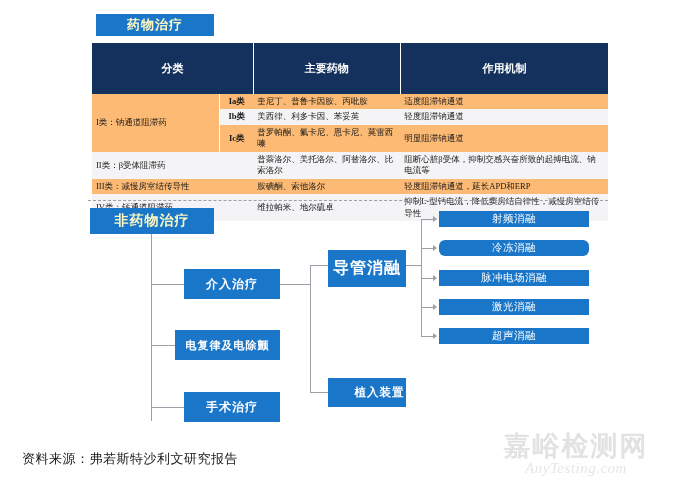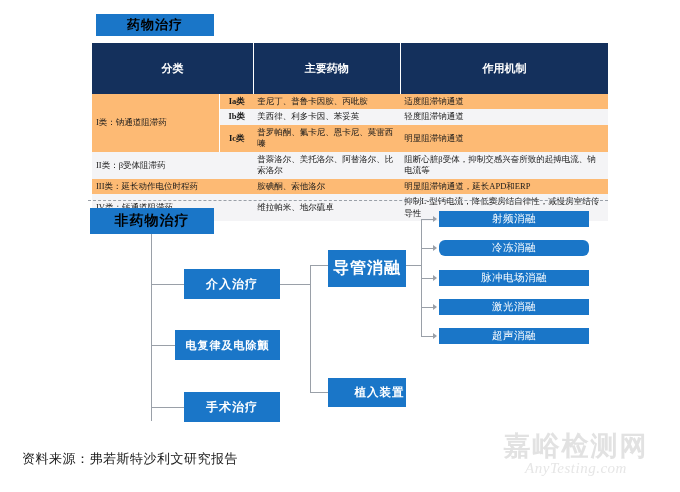--- a/index.html
+++ b/index.html
@@ -4,21 +4,21 @@
 <style>
   html,body{margin:0;padding:0;}
   body{
     width:680px;height:492px;position:relative;overflow:hidden;
     background:#ffffff;
     font-family:"Liberation Serif","DejaVu Serif",serif;
     color:#1a1a1a;
   }
   
   .badge{
-    position:absolute;background:#1a76c8;color:#000000;
+    position:absolute;background:#1a76c8;color:#fef9c3;
     font-family:Liberation Sans, sans-serif;
     font-weight:bold;text-align:center;
     letter-spacing:1px;
     display:flex;align-items:center;justify-content:center;
   }
   #drug-badge{left:96px;top:14px;width:118px;height:22px;font-size:13px;}
   #nondrug-badge{left:90px;top:208px;width:124px;height:26px;font-size:14px;}
 
   
   #drug-table{
@@ -113,23 +113,23 @@
       <td class="c-mech">明显阻滞钠通道</td>
     </tr>
 
     <tr class="row-b">
       <td class="c-class" colspan="2">II类：β受体阻滞药</td>
       <td class="c-drug">普萘洛尔、美托洛尔、阿替洛尔、比索洛尔</td>
       <td class="c-mech">阻断心脏β受体，抑制交感兴奋所致的起搏电流、钠电流等</td>
     </tr>
 
     <tr class="row-a">
-      <td class="c-class" colspan="2">III类：延长动作电位时程药</td>
+      <td class="c-class" colspan="2">III类：减慢房室结传导性</td>
       <td class="c-drug">胺碘酮、索他洛尔</td>
-      <td class="c-mech">明显阻滞钠通道，延长APD和ERP</td>
+      <td class="c-mech">轻度阻滞钠通道，延长APD和ERP</td>
     </tr>
 
     <tr class="row-b">
       <td class="c-class" colspan="2">IV类：钙通道阻滞药</td>
       <td class="c-drug">维拉帕米、地尔硫卓</td>
       <td class="c-mech">抑制L-型钙电流，降低窦房结自律性，减慢房室结传导性</td>
     </tr>
   </tbody>
 </table>
 

